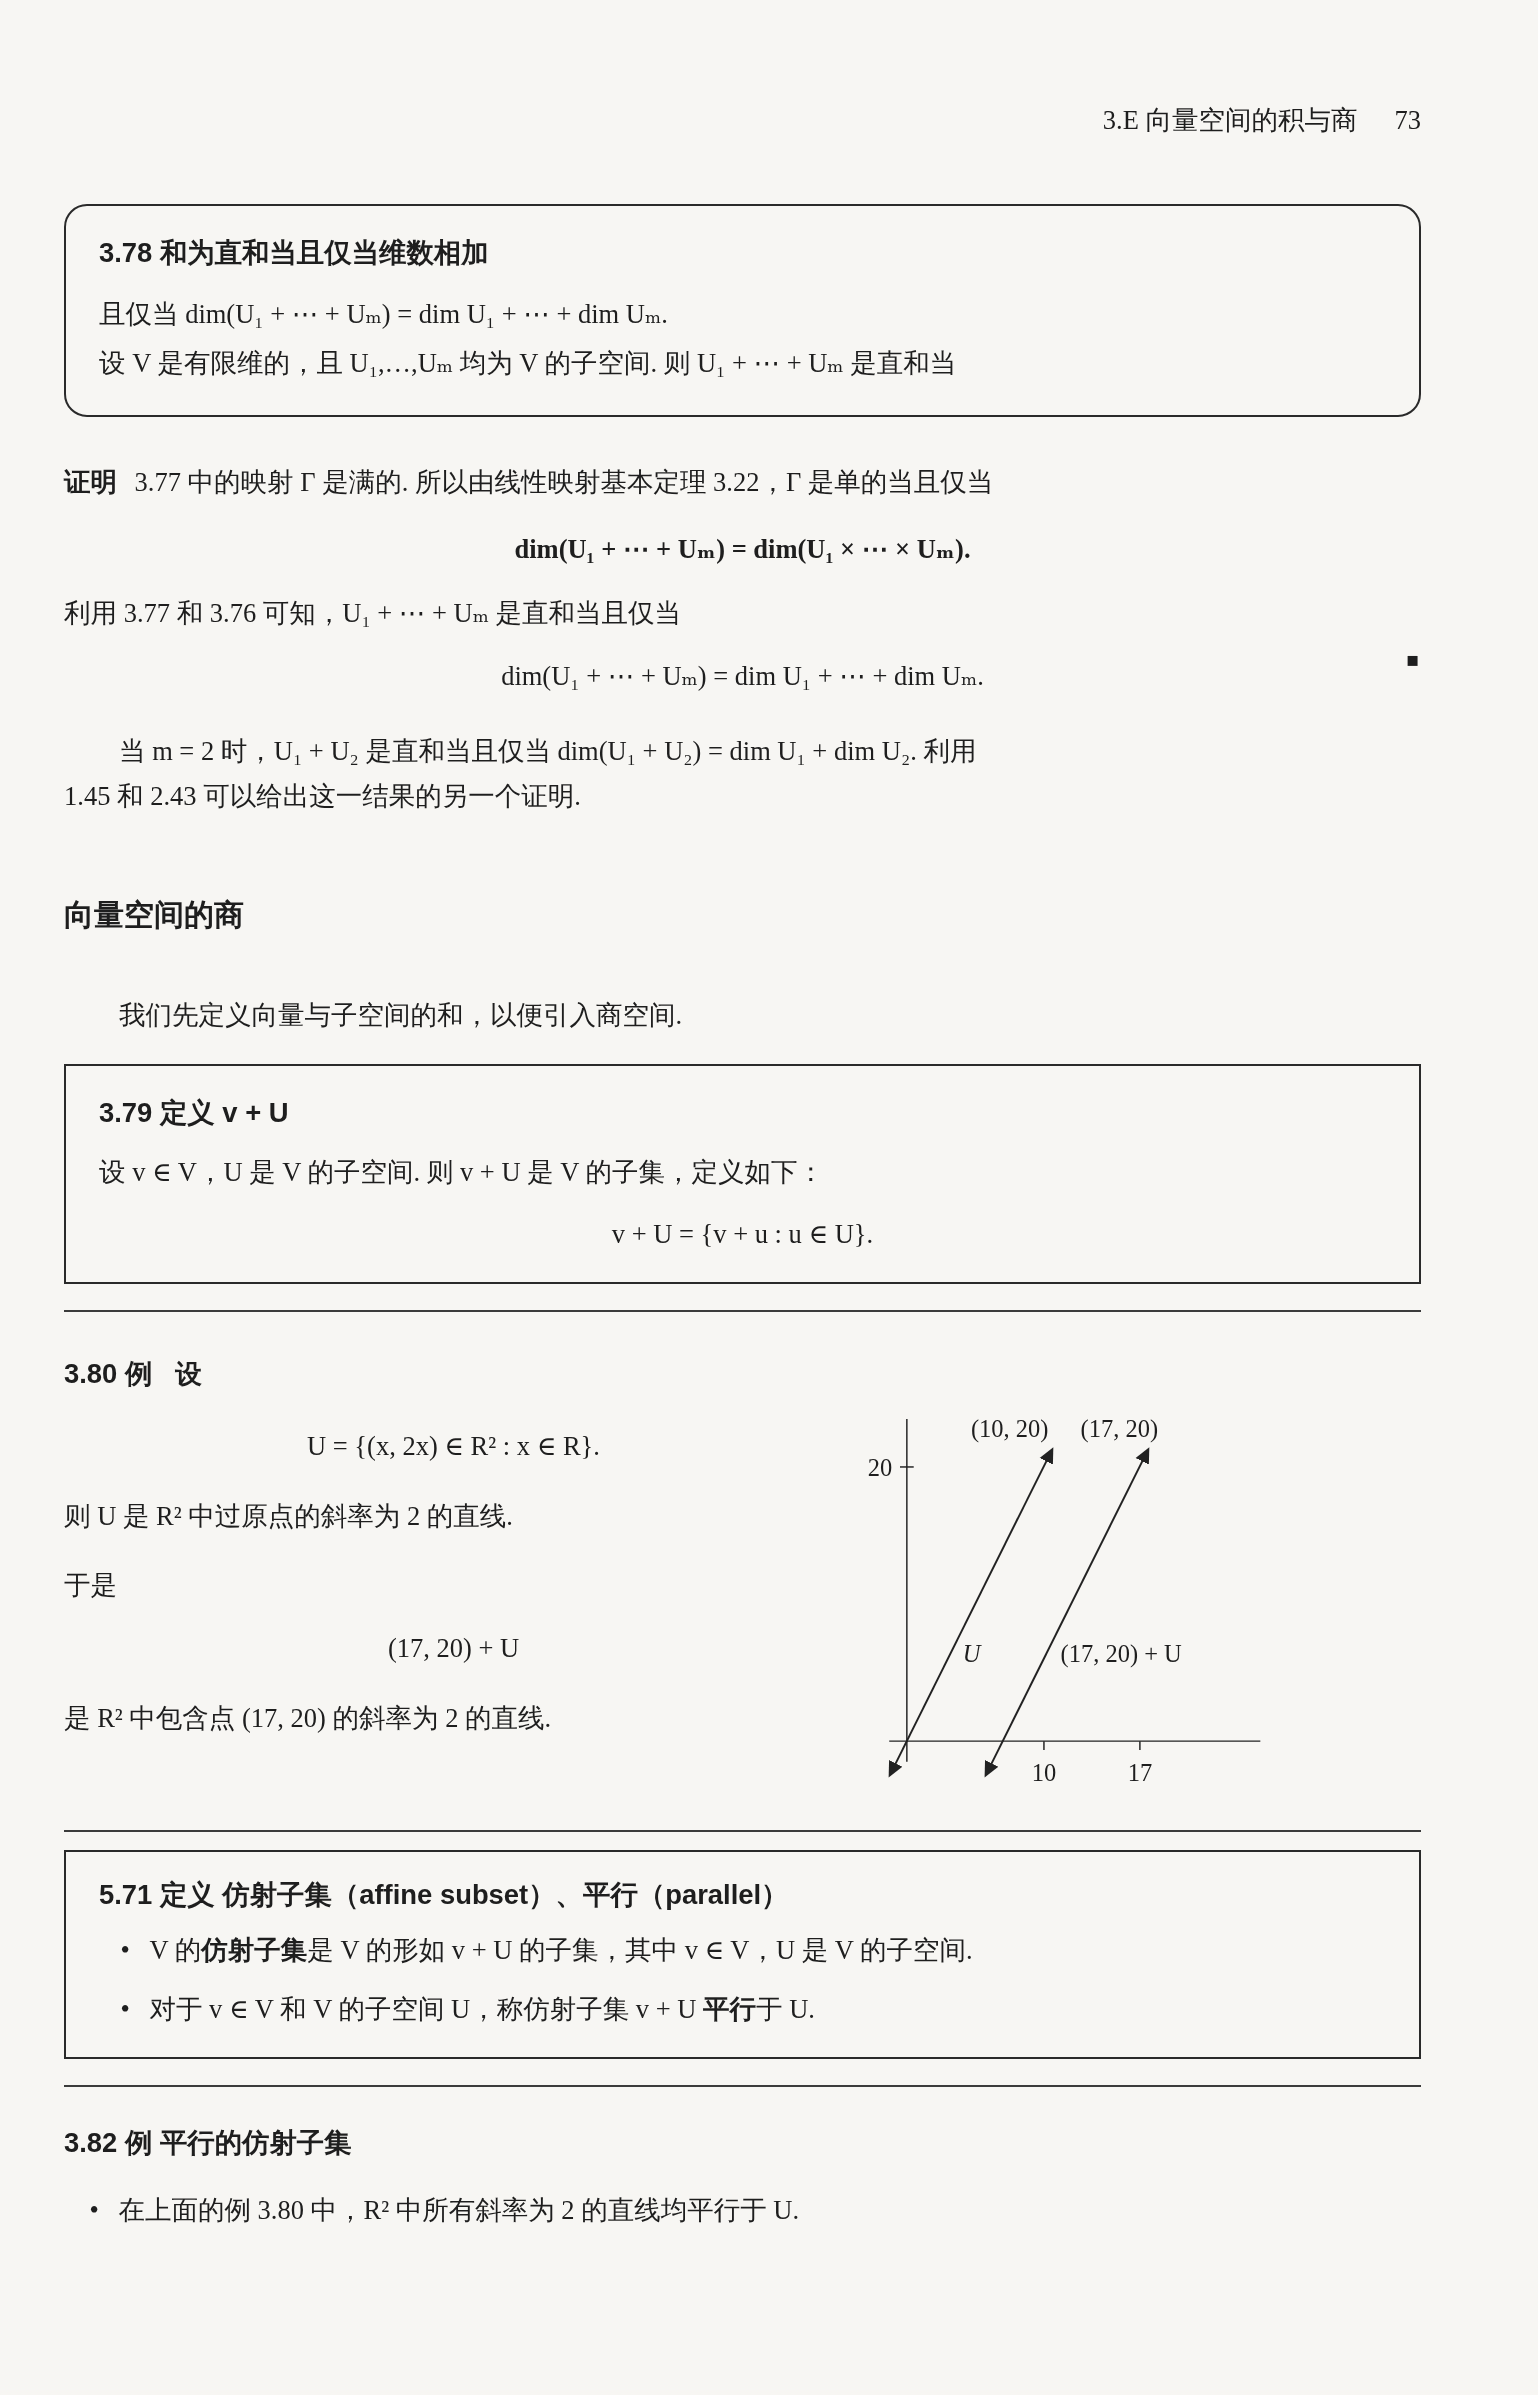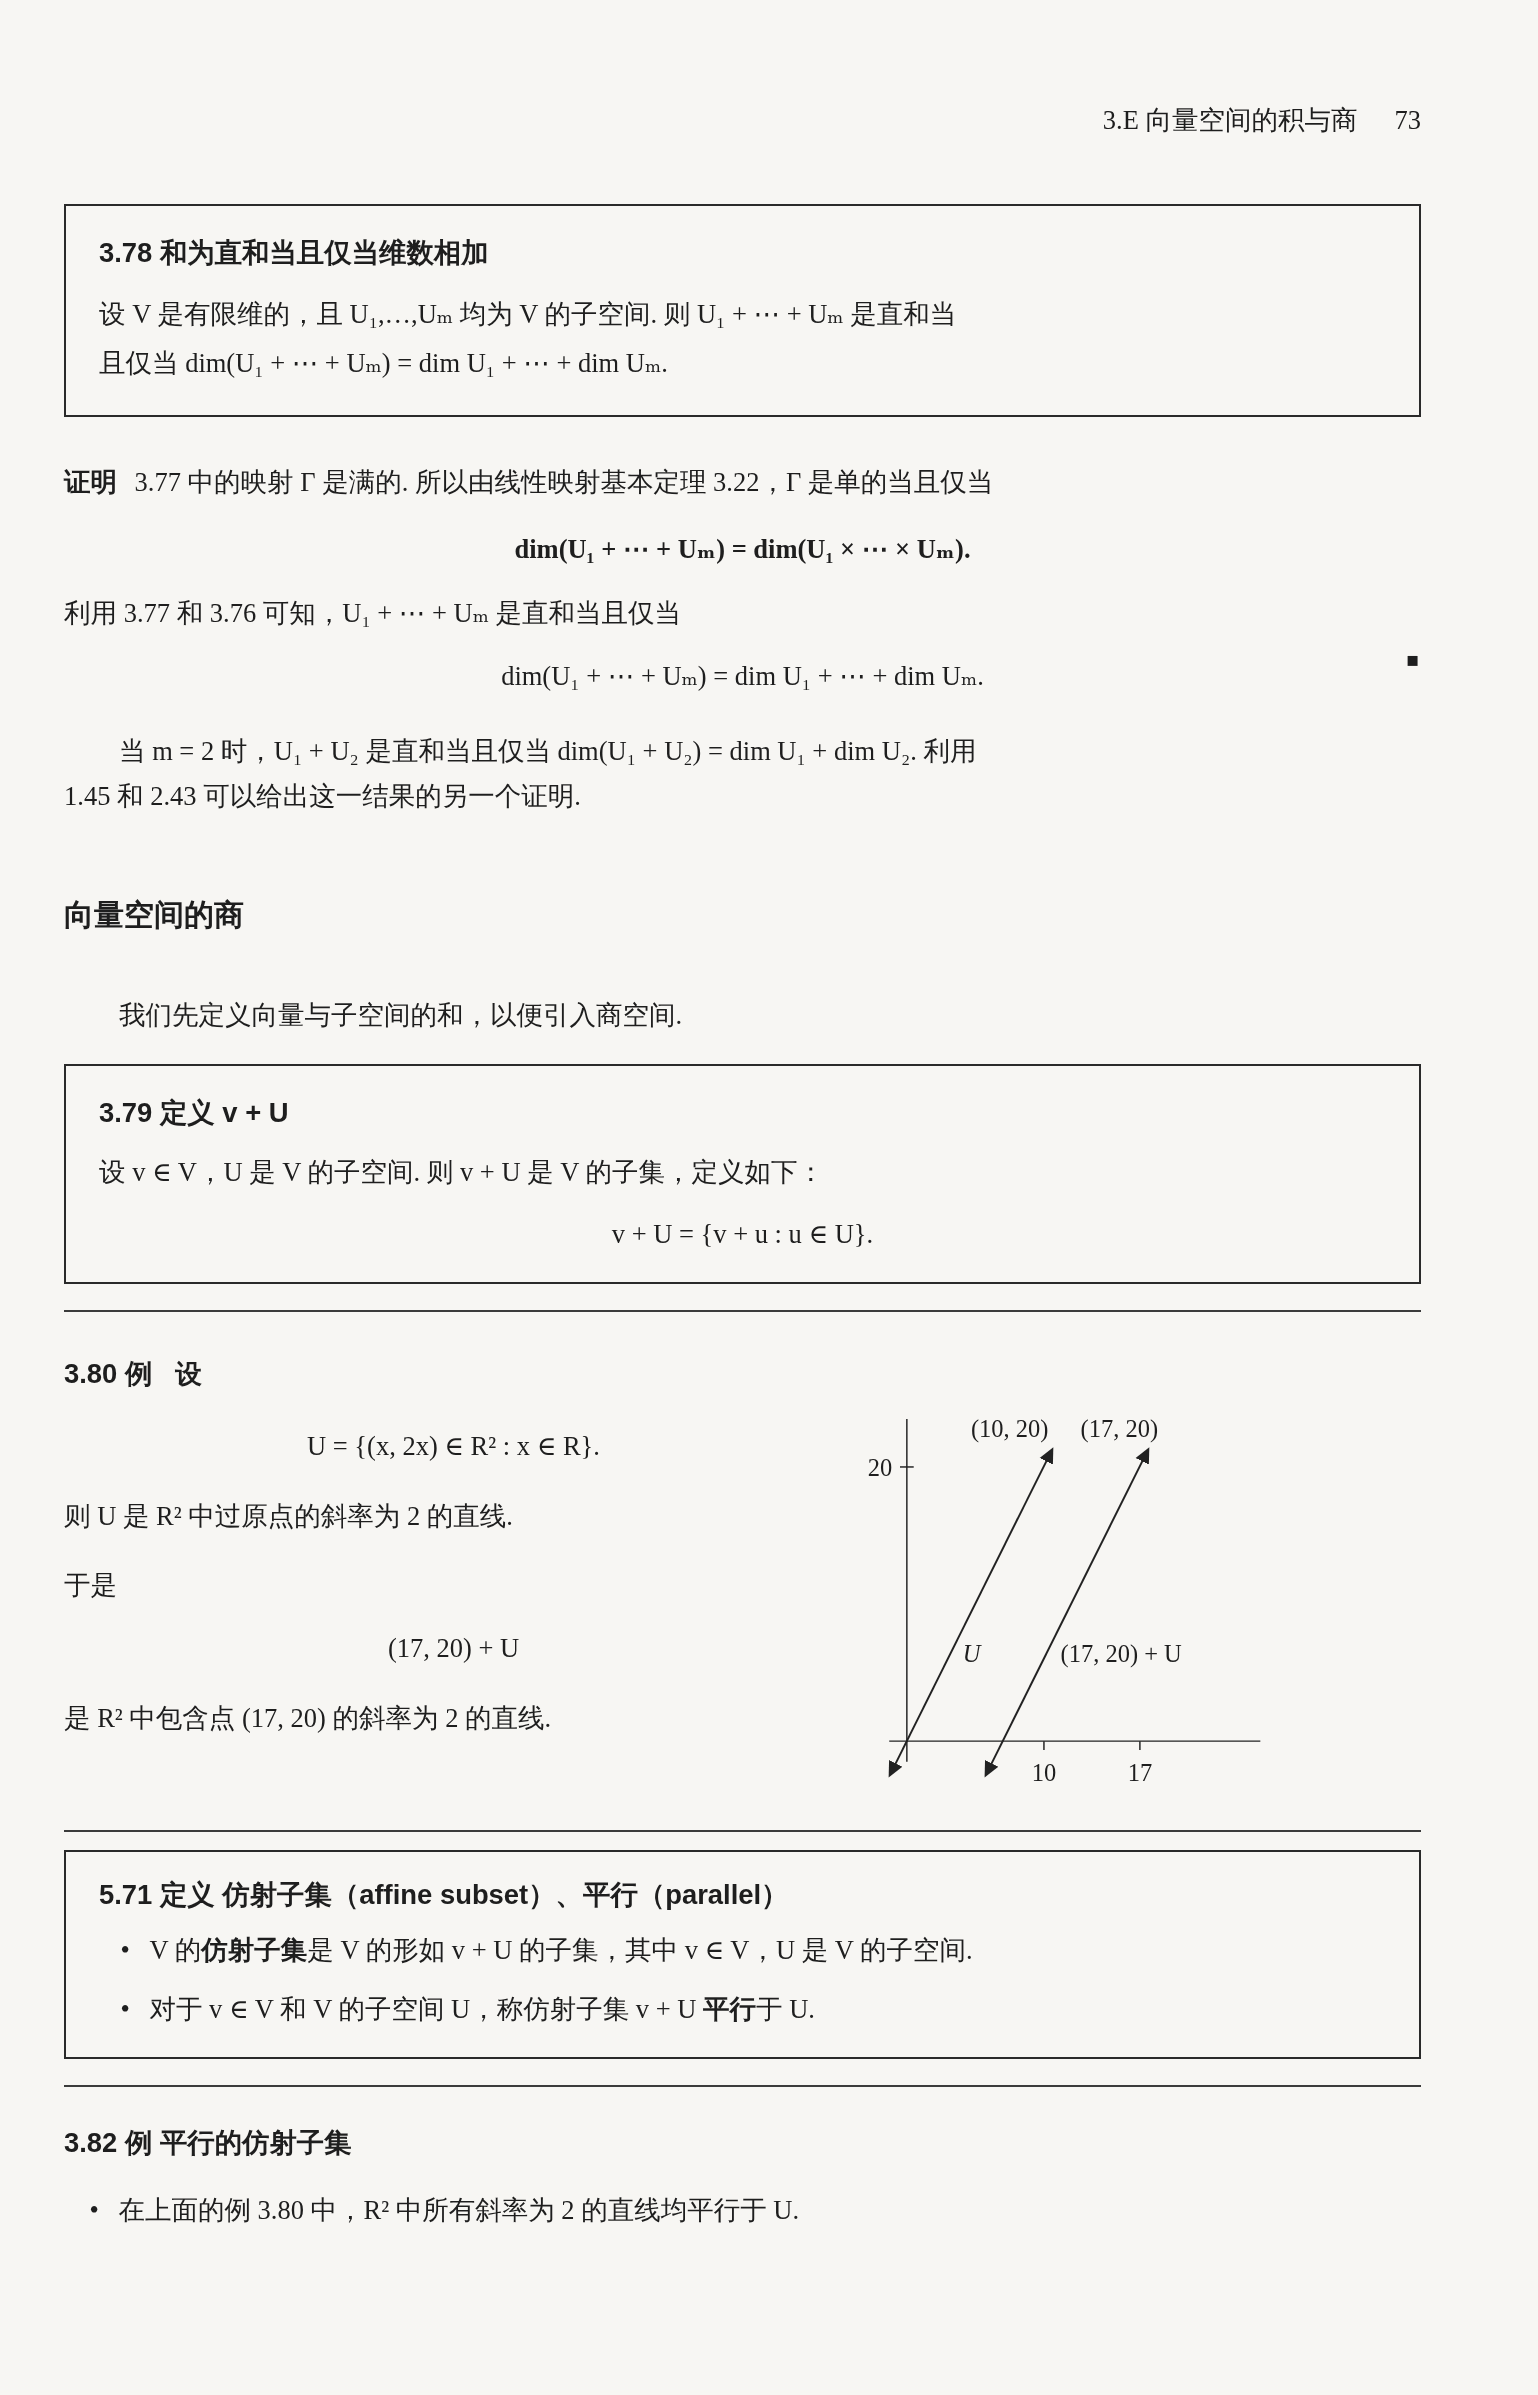--- a/index.html
+++ b/index.html
@@ -11,21 +11,21 @@
     overflow:hidden;
   }
   .page { width:1485px; height:2395px; padding:106px 64px 0 64px; }
 
   .running-header {
     display:flex; justify-content:flex-end; align-items:baseline;
     gap:37px; font-size:26.5px; line-height:29px;
   }
 
   .result-box { border:2px solid #2a2a2a; padding:29px 33px 27.4px 33px; }
-  .box-378 { margin-top:69px; }
+  .box-378 { margin-top:69px;border-radius:23px; }
   .box-title {
     font-family:"Liberation Sans","DejaVu Sans",sans-serif;
     font-weight:700; font-size:27.4px; line-height:35px;
   }
   .box-body { margin-top:19.6px; }
   .box-line { font-size:26.5px; line-height:49px; }
 
   .para { font-size:26.5px; line-height:45px; }
   .indent { text-indent:55px; }
   .p-proof1 { margin-top:43px; }
@@ -97,22 +97,22 @@
 <div class="page">
 
   <div class="running-header">
     <span>3.E  向量空间的积与商</span>
     <span>73</span>
   </div>
 
   <div class="result-box box-378">
     <div class="box-title">3.78  和为直和当且仅当维数相加</div>
     <div class="box-body">
+      <div class="box-line">且仅当 dim(U₁ + ⋯ + Uₘ) = dim U₁ + ⋯ + dim Uₘ.</div>
       <div class="box-line">设 V 是有限维的，且 U₁,…,Uₘ 均为 V 的子空间. 则 U₁ + ⋯ + Uₘ 是直和当</div>
-      <div class="box-line">且仅当 dim(U₁ + ⋯ + Uₘ) = dim U₁ + ⋯ + dim Uₘ.</div>
     </div>
   </div>
 
   <p class="para p-proof1">
     <span class="proof-label">证明</span><span>3.77 中的映射 Γ 是满的. 所以由线性映射基本定理 3.22，Γ 是单的当且仅当</span>
   </p>
 
   <div class="formula f1">dim(U₁ + ⋯ + Uₘ) = dim(U₁ × ⋯ × Uₘ).</div>
 
   <p class="para p-proof2">利用 3.77 和 3.76 可知，U₁ + ⋯ + Uₘ 是直和当且仅当</p>

